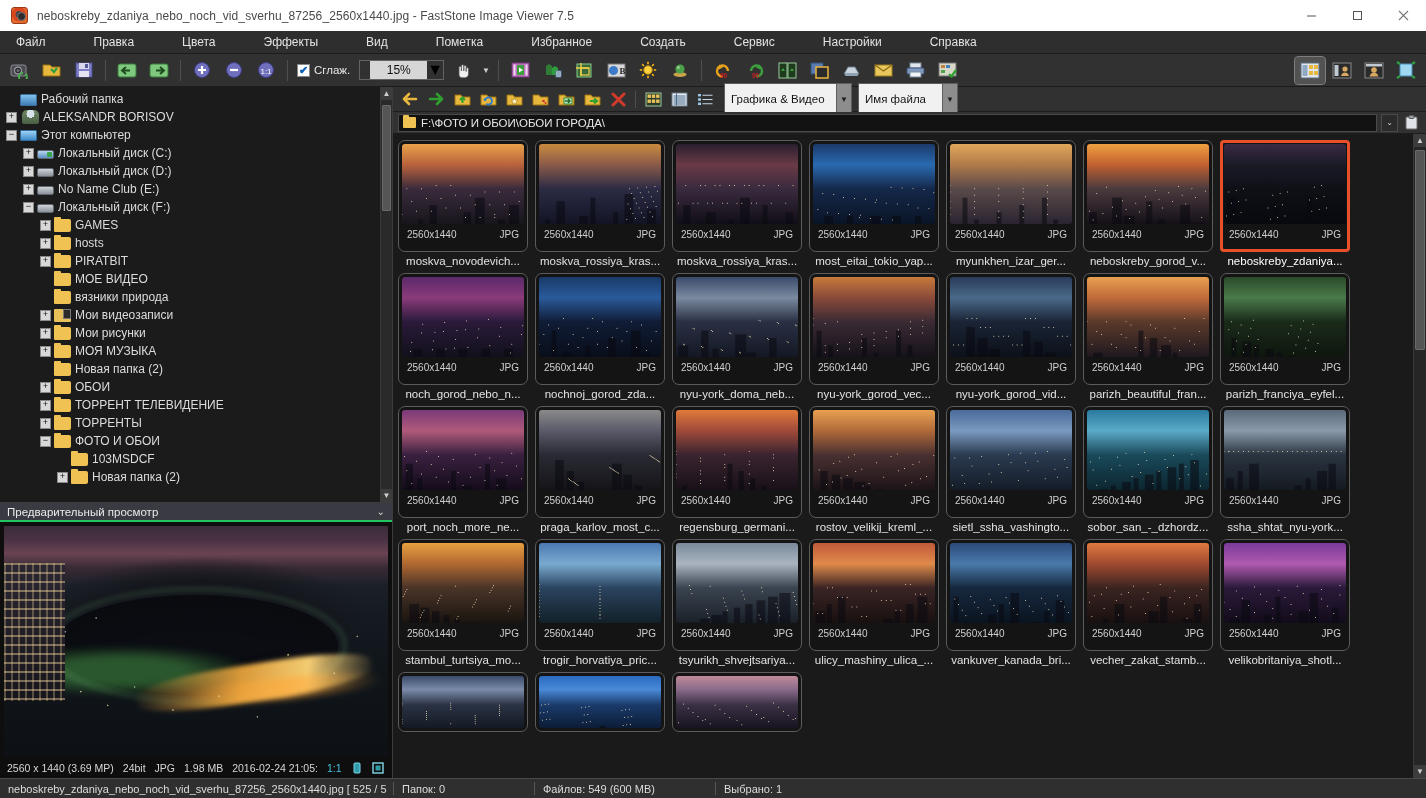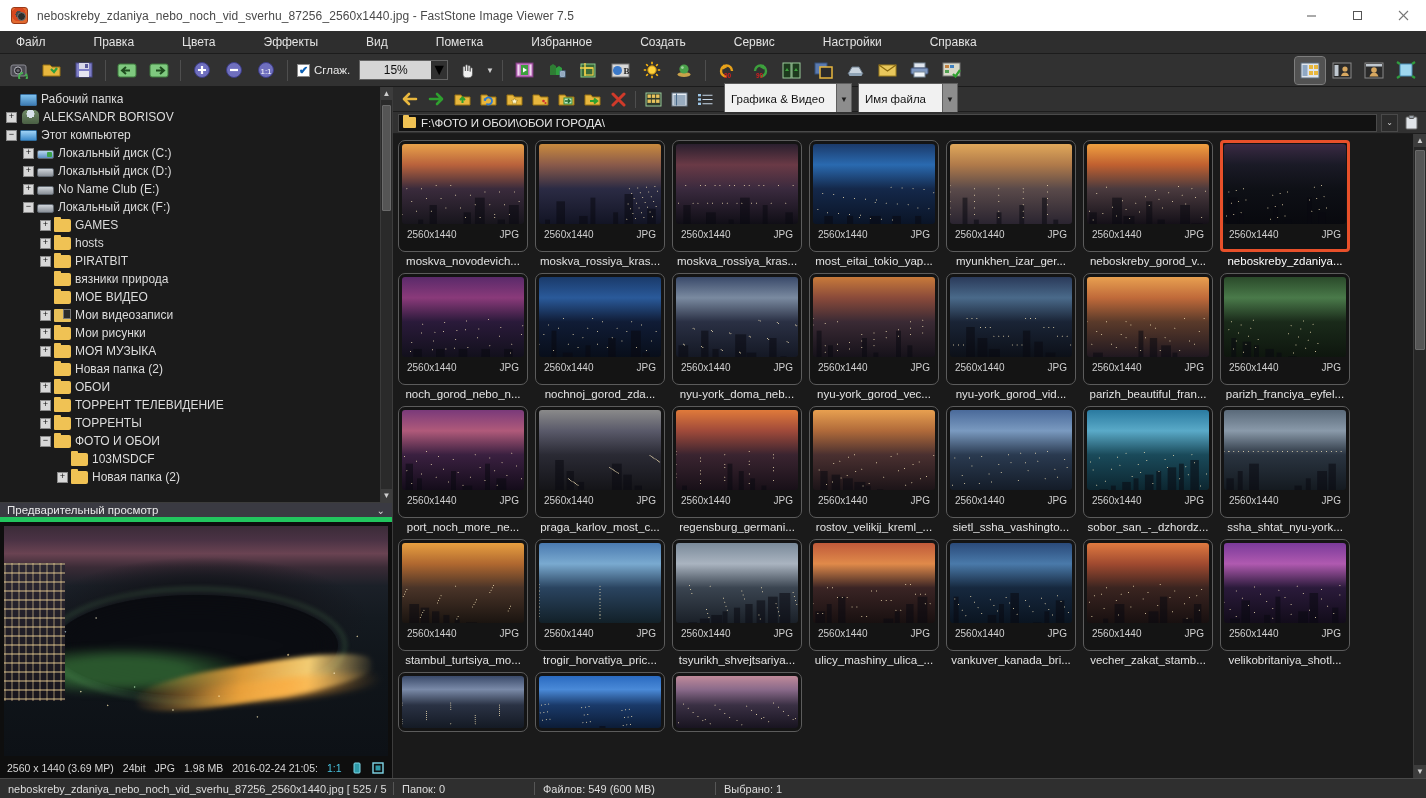--- a/index.html
+++ b/index.html
@@ -76,23 +76,24 @@
     width: 13px; height: 13px; background: #fff;
     border: 1px solid #888; display: flex;
     align-items: center; justify-content: center;
     color: #0a5fb4; font-size: 11px; line-height: 1; font-weight: bold;
   }
   .zoombox {
     display: flex; height: 20px; margin: 0 3px 0 5px;
     border: 1px solid #636363;
   }
   .zoombox .val {
-    width: 71px; background: #d6d6d6; color: #101010;
+    width: 57px; background: #d6d6d6; color: #101010;
     font-size: 12px; display: flex; align-items: center;
     justify-content: center;
+    margin-left: 10px;
   }
   .tb-right { margin-left: auto; display: flex; align-items: center; }
 
   
   .main { flex: 1 1 auto; display: flex; min-height: 0; background: #262626; }
 
   
   .left { width: 393px; flex: 0 0 393px; display: flex; flex-direction: column;
           background: #1a1a1a; border-right: 1px solid #3c3c3c; }
 
@@ -161,21 +162,21 @@
   .sb-thumb {
     position: absolute; left: 1px; right: 1px;
     background: #555; border: 1px solid #6a6a6a; border-radius: 1px;
   }
 
   
   .preview-head {
     height: 19px; flex: 0 0 19px; background: #3a3a42;
     display: flex; align-items: center; padding: 0 7px;
     font-size: 11.5px; color: #eaeaea; justify-content: space-between;
-    border-bottom: 5px solid #22c55e;
+    border-bottom: 2px solid #22c55e;
   }
   .preview-body { flex: 1 1 auto; background: #0e0e0e; position: relative; overflow: hidden; }
   .preview-img {
     position: absolute; inset: 4px 4px 22px 4px;
     background:
       radial-gradient(ellipse 55% 34% at 52% 40%, #14161c 0 46%, rgba(30,30,42,0) 78%),
       linear-gradient(to bottom,
         #3b2b38 0%, #4a3244 6%, #6a4352 12%, #3a2b36 18%,
         #1b2028 26%, #141a20 40%, #10151a 62%, #0d1116 100%);
     overflow: hidden;
@@ -664,26 +665,26 @@
             <div class="tlabel">hosts</div>
           </div>
           <div class="trow" style="padding-left: 40px;">
             <div class="exp">+</div>
             <div class="ico folder"></div>
             <div class="tlabel">PIRATBIT</div>
           </div>
           <div class="trow" style="padding-left: 40px;">
             <div class="exp-space"></div>
             <div class="ico folder"></div>
-            <div class="tlabel">вязники природа</div>
+            <div class="tlabel">МОЕ ВИДЕО</div>
           </div>
           <div class="trow" style="padding-left: 40px;">
             <div class="exp-space"></div>
             <div class="ico folder"></div>
-            <div class="tlabel">МОЕ ВИДЕО</div>
+            <div class="tlabel">вязники природа</div>
           </div>
           <div class="trow" style="padding-left: 40px;">
             <div class="exp">+</div>
             <div class="ico vid"></div>
             <div class="tlabel">Мои видеозаписи</div>
           </div>
           <div class="trow" style="padding-left: 40px;">
             <div class="exp">+</div>
             <div class="ico folder"></div>
             <div class="tlabel">Мои рисунки</div>

